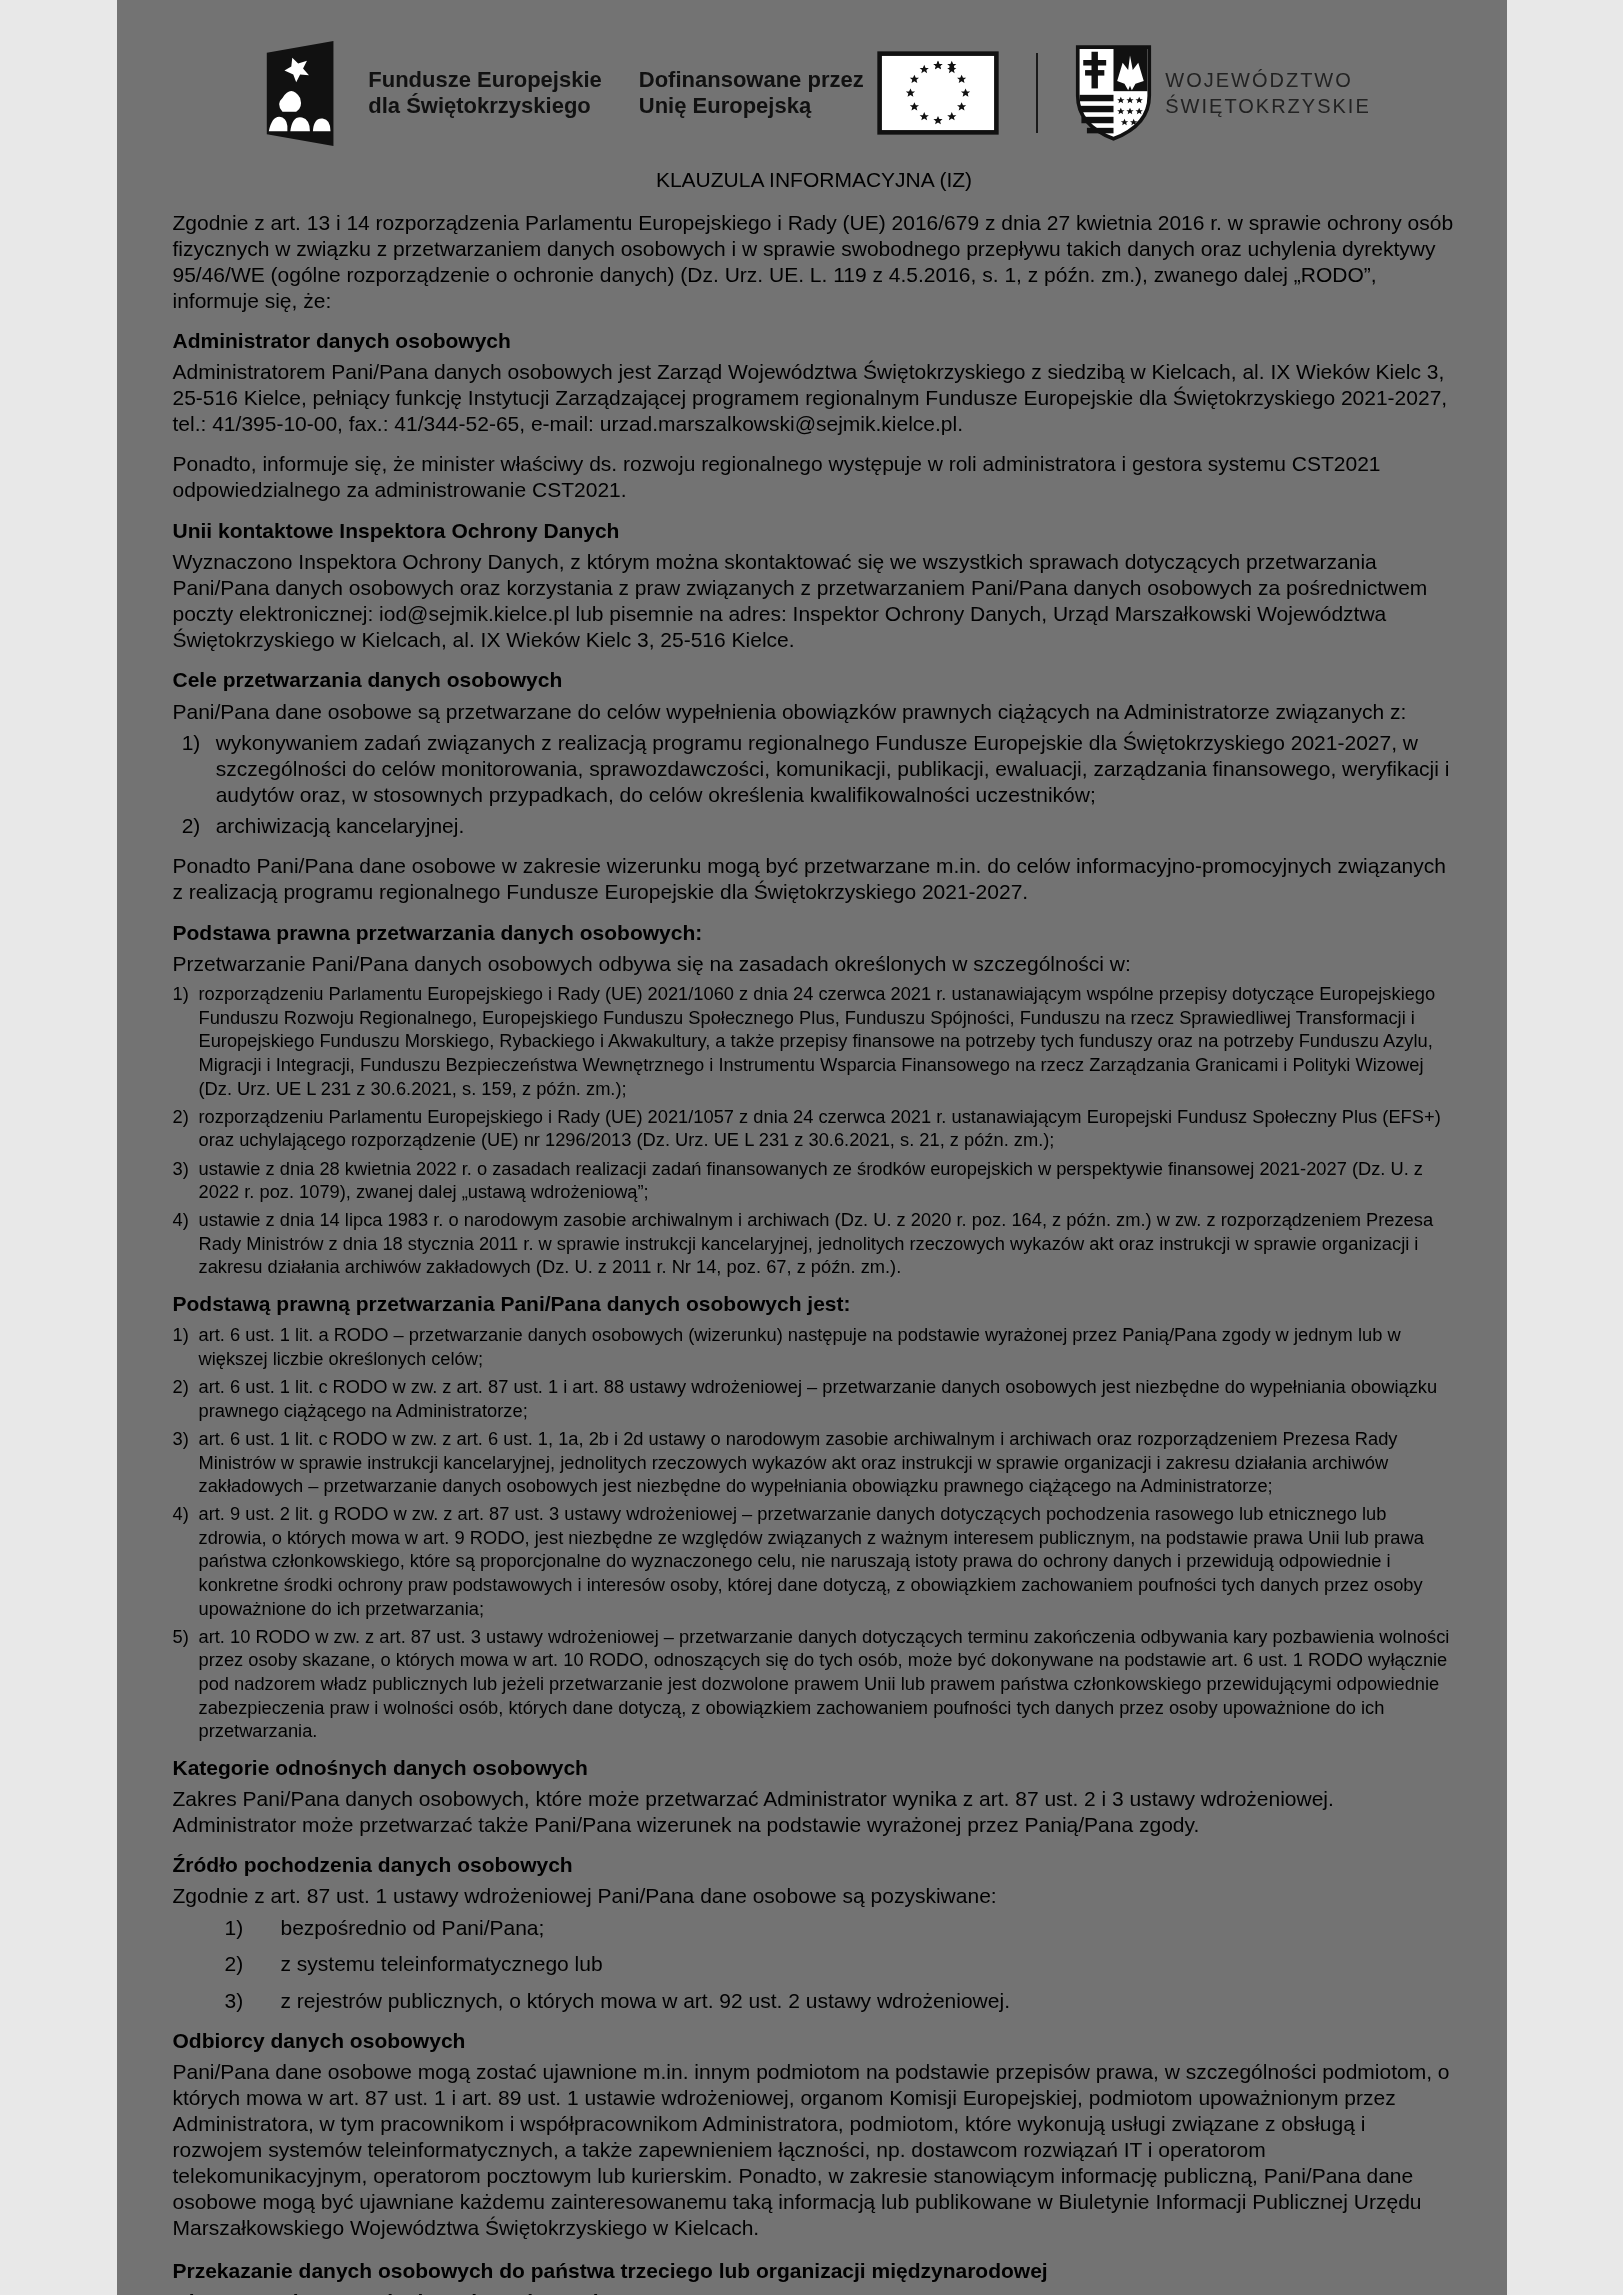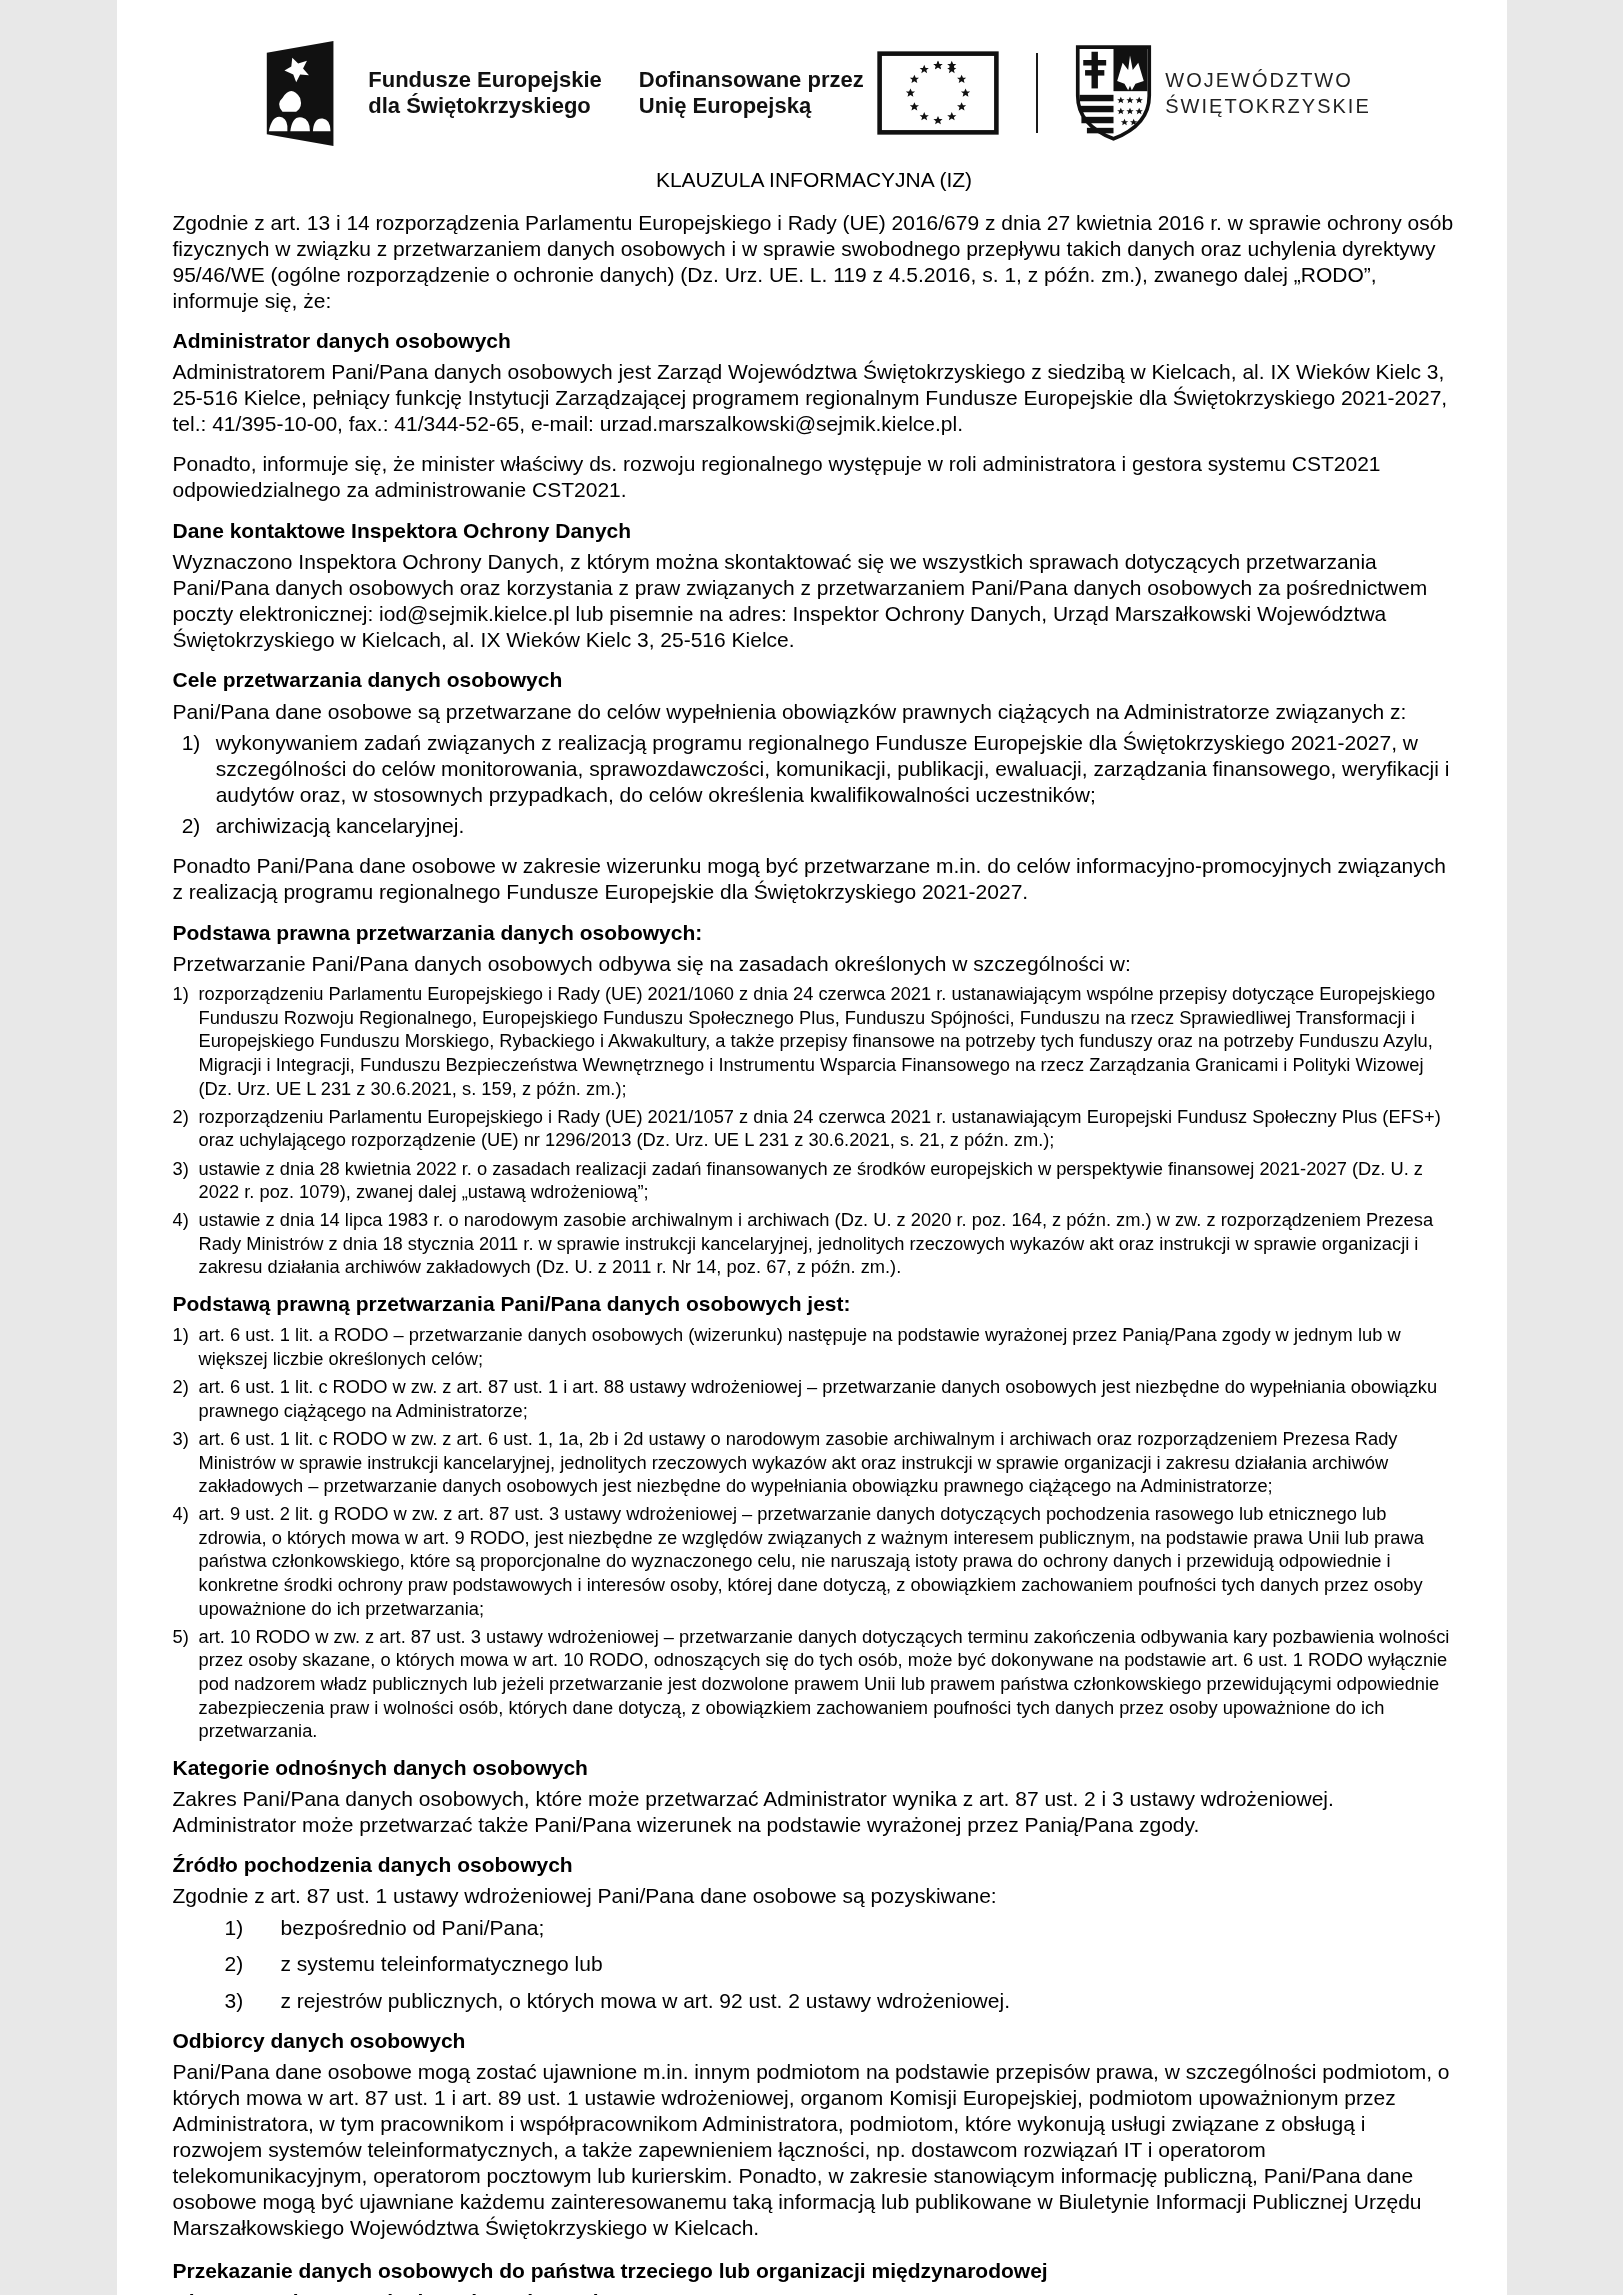--- a/index.html
+++ b/index.html
@@ -1,21 +1,21 @@
 <!DOCTYPE html>
 <html lang="pl" style="font-size:10.5px"><head>
 <meta charset="utf-8">
 <style>
   html,body{margin:0;padding:0;background:#e8e8e8;}
   .page{
     position:relative;
     width:1390px;
     height:2295px;
     margin:0 auto;
-    background:#ffffff;
+    background:#737373;
     box-sizing:border-box;
     padding:27.5px 51px 0 56px;
     font-family:"Liberation Sans", sans-serif;
     color:#000;
     font-size:21px;
     line-height:26px;
     overflow:hidden;
   }
   
   .hdr{
@@ -153,21 +153,21 @@
   </div>
 
   <div class="doc-title">KLAUZULA INFORMACYJNA (IZ)</div>
 
   <p class="b">Zgodnie z art. 13 i 14 rozporządzenia Parlamentu Europejskiego i Rady (UE) 2016/679 z dnia 27 kwietnia 2016 r. w sprawie ochrony osób fizycznych w związku z przetwarzaniem danych osobowych i w sprawie swobodnego przepływu takich danych oraz uchylenia dyrektywy 95/46/WE (ogólne rozporządzenie o ochronie danych) (Dz. Urz. UE. L. 119 z 4.5.2016, s. 1, z późn. zm.), zwanego dalej „RODO”, informuje się, że:</p>
 
   <h2 class="h">Administrator danych osobowych</h2>
   <p class="b">Administratorem Pani/Pana danych osobowych jest Zarząd Województwa Świętokrzyskiego z siedzibą w Kielcach, al. IX Wieków Kielc 3, 25-516 Kielce, pełniący funkcję Instytucji Zarządzającej programem regionalnym Fundusze Europejskie dla Świętokrzyskiego 2021-2027, tel.: 41/395-10-00, fax.: 41/344-52-65, e-mail: urzad.marszalkowski@sejmik.kielce.pl.</p>
   <p class="b">Ponadto, informuje się, że minister właściwy ds. rozwoju regionalnego występuje w roli administratora i gestora systemu CST2021 odpowiedzialnego za administrowanie CST2021.</p>
 
-  <h2 class="h">Dane kontaktowe Inspektora Ochrony Danych</h2>
+  <h2 class="h">Unii kontaktowe Inspektora Ochrony Danych</h2>
   <p class="b">Wyznaczono Inspektora Ochrony Danych, z którym można skontaktować się we wszystkich sprawach dotyczących przetwarzania Pani/Pana danych osobowych oraz korzystania z praw związanych z przetwarzaniem Pani/Pana danych osobowych za pośrednictwem poczty elektronicznej: iod@sejmik.kielce.pl lub pisemnie na adres: Inspektor Ochrony Danych, Urząd Marszałkowski Województwa Świętokrzyskiego w Kielcach, al. IX Wieków Kielc 3, 25-516 Kielce.</p>
 
   <h2 class="h">Cele przetwarzania danych osobowych</h2>
   <p class="lead">Pani/Pana dane osobowe są przetwarzane do celów wypełnienia obowiązków prawnych ciążących na Administratorze związanych z:</p>
   <div class="list list-hang">
     <div class="li">
         <span class="num">1)</span>
         <span class="txt">wykonywaniem zadań związanych z realizacją programu regionalnego Fundusze Europejskie dla Świętokrzyskiego 2021-2027, w szczególności do celów monitorowania, sprawozdawczości, komunikacji, publikacji, ewaluacji, zarządzania finansowego, weryfikacji i audytów oraz, w stosownych przypadkach, do celów określenia kwalifikowalności uczestników;</span>
       </div>
     <div class="li">

